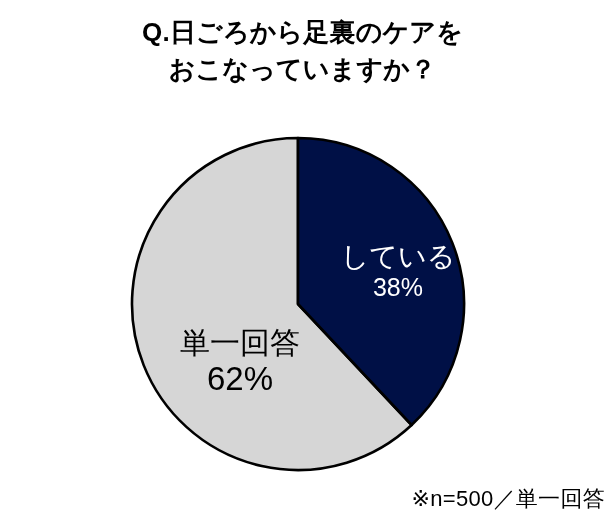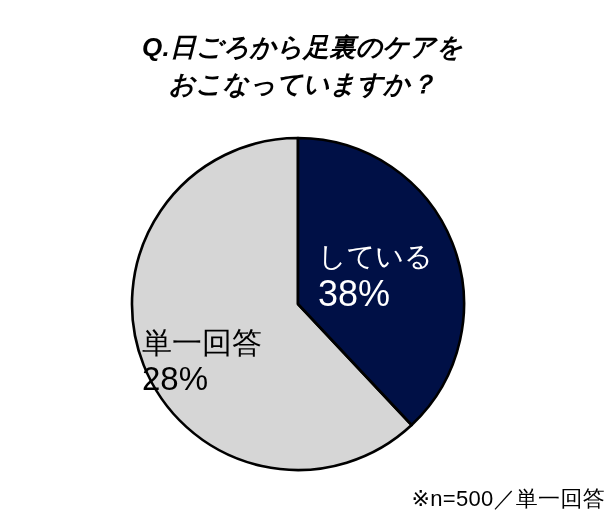--- a/index.html
+++ b/index.html
@@ -16,30 +16,29 @@
     width: 615px;
     height: 528px;
     background: #ffffff;
     overflow: hidden;
   }
 
   
   #chart-title {
     position: absolute;
     left: 0;
-    top: 29px;
+    top: 14px;
     width: 605px;
     text-align: center;
     font-size: 26px;
     font-weight: bold;
     line-height: 1.42;
     letter-spacing: 0.2px;
     color: #000000;
     white-space: nowrap;
-    font-style: italic;
   }
   #chart-title .title-line {
     display: block;
   }
 
   
   #pie-wrap {
     position: absolute;
     left: 130px;
     top: 136px;
@@ -48,41 +47,42 @@
   }
   #pie-svg {
     display: block;
     width: 336px;
     height: 336px;
   }
 
   
   .slice-label {
     position: absolute;
+    text-align: center;
     line-height: 1.18;
     white-space: nowrap;
     font-weight: normal;
   }
   #label-shiteiru {
     left: 318px;
     top: 240px;
     width: 160px;
     color: #ffffff;
     font-size: 28px;
   }
   #label-shiteinai {
     left: 142px;
     top: 325px;
     width: 196px;
     color: #000000;
     font-size: 30px;
   }
   .slice-label .lab-name { display: block; }
   .slice-label .lab-value { display: block; }
-  #label-shiteiru .lab-value { font-size: 36px; }
+  #label-shiteiru .lab-value { font-size: 25px; }
   #label-shiteinai .lab-value { font-size: 33px; }
 
   
   #footnote {
     position: absolute;
     right: 10px;
     bottom: 14px;
     font-size: 22px;
     color: #000000;
     white-space: nowrap;
@@ -108,18 +108,18 @@
     </svg>
   </div>
 
   <div class="slice-label" id="label-shiteiru">
     <span class="lab-name">している</span>
     <span class="lab-value">38%</span>
   </div>
 
   <div class="slice-label" id="label-shiteinai">
     <span class="lab-name">単一回答</span>
-    <span class="lab-value">28%</span>
+    <span class="lab-value">62%</span>
   </div>
 
   <div id="footnote">※n=500／単一回答</div>
 
 </div>
 
 </body></html>

